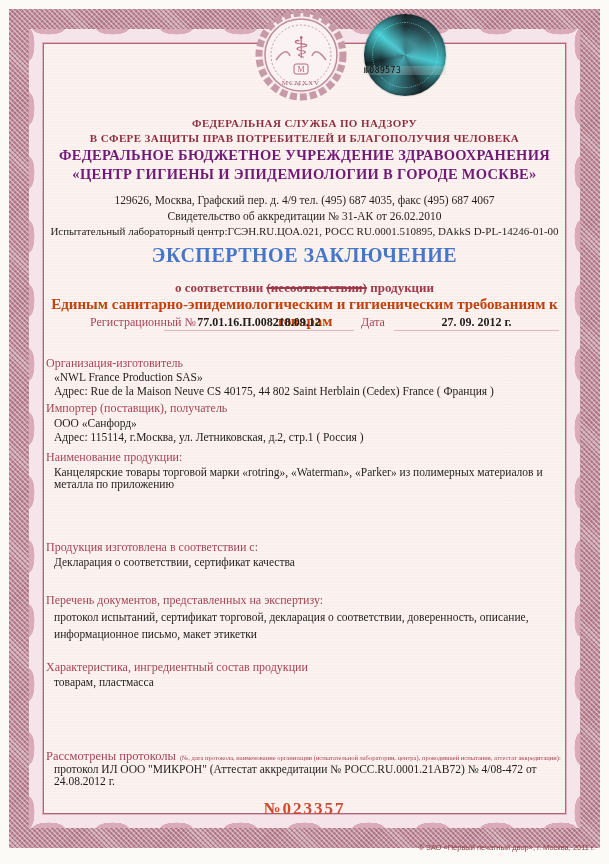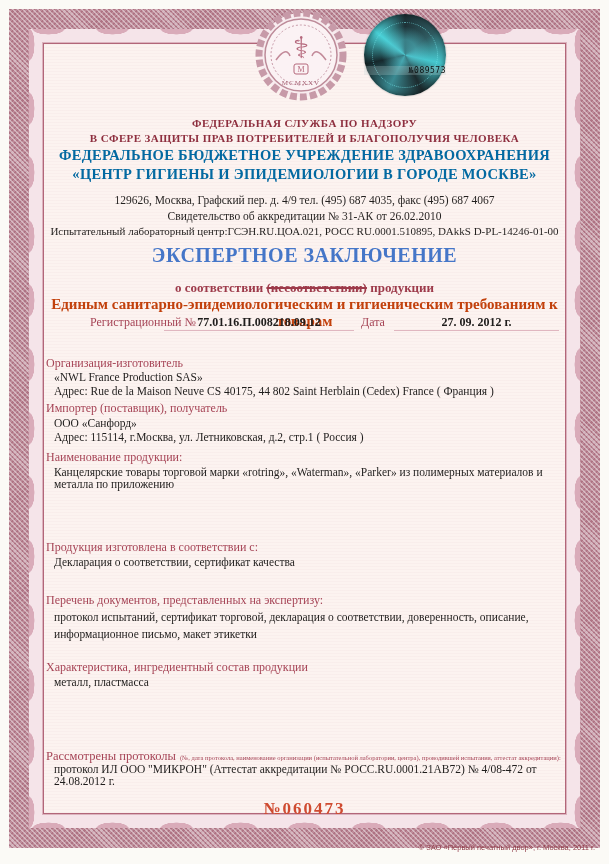--- a/index.html
+++ b/index.html
@@ -33,21 +33,21 @@
     position:absolute; left:43px; top:43px; right:43px; bottom:50px;
     border:1.5px solid #b26679;
     box-shadow:0 0 0 1px #dcb3be;
     background-color:#fcf3f0;
     background-image:repeating-linear-gradient(0deg, rgba(210,170,180,.07) 0 1px, rgba(0,0,0,0) 1px 3px);
   }
   
   .abs { position:absolute; left:46px; right:46px; }
   .center { text-align:center; }
   .hdr-red  { color:#8e2f3f; font-weight:bold; font-size:11px; letter-spacing:.4px; }
-  .hdr-blue { color:#0369a1; font-weight:bold; font-size:14.5px; letter-spacing:.3px; }
+  .hdr-blue { color:#701a75; font-weight:bold; font-size:14.5px; letter-spacing:.3px; }
   .addr     { color:#221f1e; font-size:11.5px; }
   .title-main { color:#4576c8; font-weight:bold; font-size:20px; letter-spacing:.5px; }
   .title-sub  { color:#9d3a4a; font-weight:bold; font-size:13px; }
   .title-sub .struck { text-decoration:line-through; text-decoration-thickness:2px; }
   .title-sub2 { color:#c2410c; font-weight:bold; font-size:15px; }
   .label  { color:#a64456; font-size:12px; }
   .value  { color:#1f1d1c; font-size:11.5px; padding-left:8px; }
   .bval   { color:#1f1d1c; font-weight:bold; font-size:12px; }
   .uline  { border-bottom:1px solid #e0b7c0; }
   .small-red { color:#a64456; font-size:6.5px; }
@@ -58,21 +58,21 @@
   .hologram {
     position:absolute; left:364px; top:14px; width:82px; height:82px; border-radius:50%;
     background:
       radial-gradient(circle at 50% 45%, rgba(80,190,200,.55) 0 18%, rgba(0,0,0,0) 40%),
       conic-gradient(#1d3136, #2f5a60, #46c8cf, #1c2b2e, #3a8a92, #16282c, #4ad2d8, #1d3136),
       radial-gradient(circle, #1c2b2e 0 60%, #0e1a1c 100%);
     box-shadow:inset 0 0 6px rgba(0,0,0,.6), 0 0 2px rgba(0,0,0,.3);
   }
   .hologram .holo-ring { position:absolute; inset:8px; border-radius:50%; border:1px dotted rgba(120,230,235,.65); }
   .hologram .holo-serial {
-    position:absolute; left:0; right:0; top:52px; text-align:right;
+    position:absolute; left:0; right:0; top:52px; text-align:left;
     color:#0c1213; background:rgba(190,210,210,.25);
     font-family:"DejaVu Sans Mono", monospace; font-size:8px; letter-spacing:.5px;
   }
 </style>
 </head>
 <body>
 
 <div class="page">
 
   <div class="guilloche-band"></div>
@@ -129,25 +129,25 @@
   <div class="abs label" style="top:450px;">Наименование продукции:</div>
   <div class="abs value" style="top:466px;">Канцелярские товары торговой марки «rotring», «Waterman», «Parker» из полимерных материалов и металла по приложению</div>
 
   <div class="abs label" style="top:540px;">Продукция изготовлена в соответствии с:</div>
   <div class="abs value" style="top:556px;">Декларация о соответствии, сертификат качества</div>
 
   <div class="abs label" style="top:593px;">Перечень документов, представленных на экспертизу:</div>
   <div class="abs value" style="top:609px; line-height:17px;">протокол испытаний, сертификат торговой, декларация о соответствии, доверенность, описание, информационное письмо, макет этикетки</div>
 
   <div class="abs label" style="top:660px;">Характеристика, ингредиентный состав продукции</div>
-  <div class="abs value" style="top:676px;">металл, пластмасса</div>
+  <div class="abs value" style="top:676px;">товарам, пластмасса</div>
 
   <div class="abs" style="top:746px;">
     <span class="label" style="font-size:12.5px;">Рассмотрены протоколы</span>
     <span class="small-red">(№, дата протокола, наименование организации (испытательной лаборатории, центра), проводившей испытания, аттестат аккредитации):</span>
   </div>
   <div class="abs value" style="top:763px;">протокол ИЛ ООО "МИКРОН" (Аттестат аккредитации № РОСС.RU.0001.21АВ72) № 4/08-472 от 24.08.2012 г.</div>
 
-  <div class="abs center serial-no" style="top:799px;">№060473</div>
+  <div class="abs center serial-no" style="top:799px;">№023357</div>
 
   <div class="copyright">© ЗАО «Первый печатный двор»,  г. Москва,  2011 г.</div>
 
 </div>
 
 </body></html>

